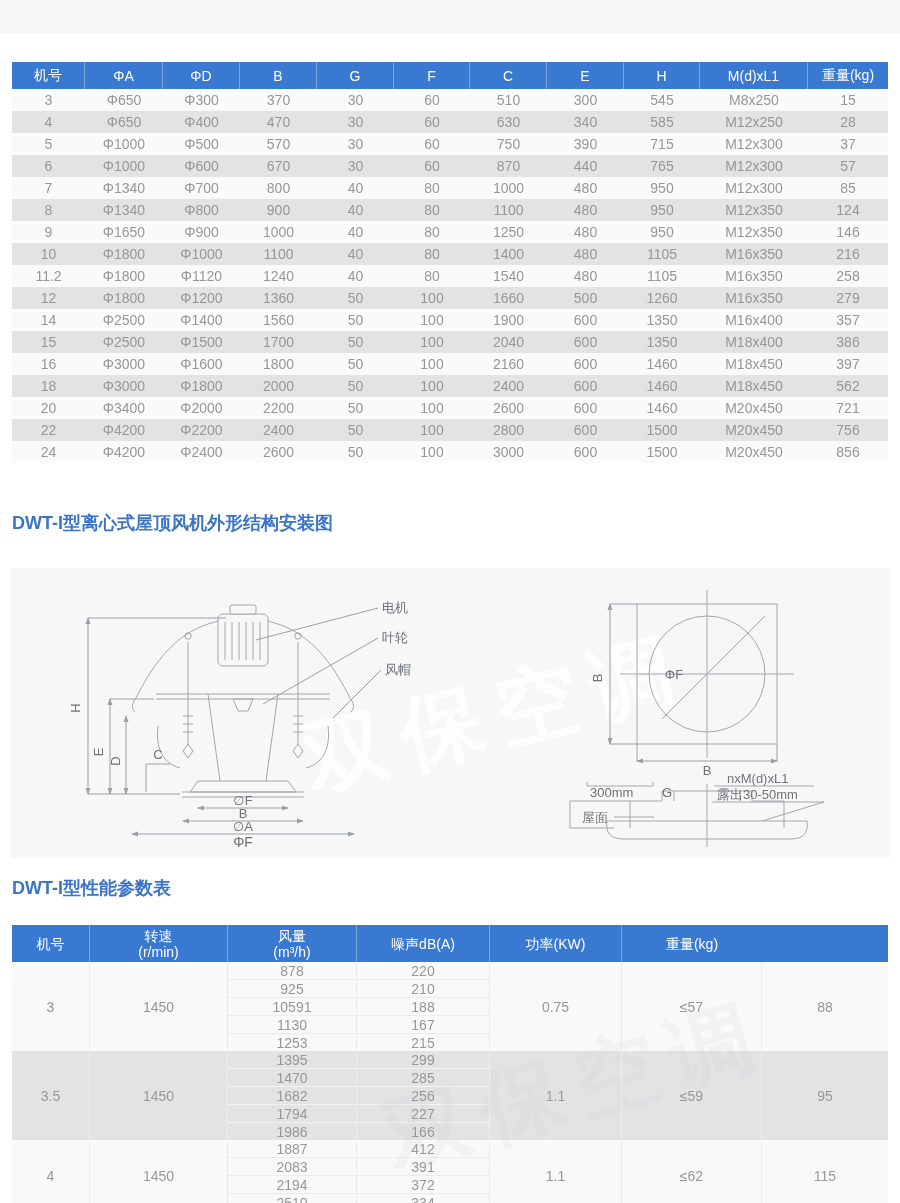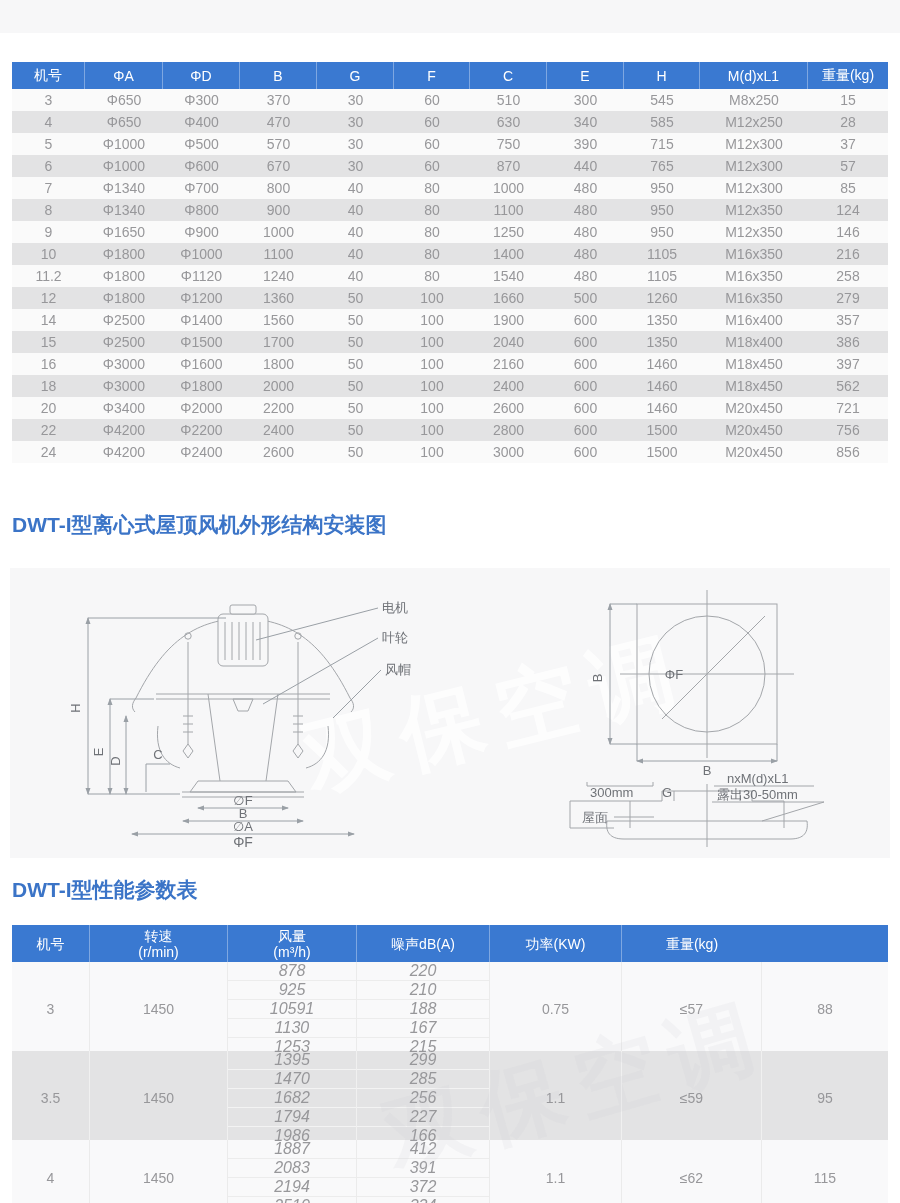--- a/index.html
+++ b/index.html
@@ -25,21 +25,21 @@
                height:27px; background:var(--accent,#3a79d1); }
   .dt-hcell { display:flex; align-items:center; justify-content:center; color:#fff; font-size:14px;
               border-right:1px solid rgba(255,255,255,0.35); }
   .dt-hcell:last-child { border-right:none; }
   .dt-row { display:grid; grid-template-columns:73px 78px 77px 77px 77px 76px 77px 77px 76px 108px 80px; height:22px; }
   .dt-light { background:var(--rowLight,#fafafa); }
   .dt-gray  { background:var(--rowGray,#e3e3e4); }
   .dt-cell { display:flex; align-items:center; justify-content:center; font-size:14px; color:var(--text,#97979a); }
 
   
-  .sec-title { position:absolute; left:12px; font-size:21px; font-weight:bold; color:var(--title,#3b74c7); }
+  .sec-title { position:absolute; left:12px; font-size:18px; font-weight:bold; color:var(--title,#3b74c7); }
   .sec-title-1 { top:511px; }
   .sec-title-2 { top:876px; }
 
   
   .diagram-panel { position:absolute; left:10px; top:568px; width:880px; height:290px; background:var(--panel,#f7f7f8); }
   .svg-left  { position:absolute; left:48px; top:8px; }
   .svg-right { position:absolute; left:552px; top:18px; }
   svg text { font-family:"Liberation Sans","DejaVu Sans",sans-serif; }
 
   
@@ -47,21 +47,21 @@
   .pt-header { display:grid; grid-template-columns:78px 138px 129px 133px 132px 140px 126px;
                height:37px; background:var(--accent,#3a79d1); }
   .pt-hcell { display:flex; flex-direction:column; align-items:center; justify-content:center;
               color:#fff; font-size:14px; line-height:16px; border-right:1px solid rgba(255,255,255,0.35); }
   .pt-hcell:last-child { border-right:none; }
   .pt-group { display:grid; grid-template-columns:78px 138px 129px 133px 132px 140px 126px; }
   .pt-light { background:#f9f9fa; }
   .pt-gray  { background:var(--rowGray,#e3e3e4); }
   .pt-cell { display:flex; align-items:center; justify-content:center; font-size:14px; }
   .pt-stack { display:flex; flex-direction:column; }
-  .pt-sub { flex:1; display:flex; align-items:center; justify-content:center; font-size:16px;font-style:italic; }
+  .pt-sub { flex:1; display:flex; align-items:center; justify-content:center; font-size:14px; }
   .pt-light .pt-cell, .pt-light .pt-stack { border-right:1px solid #ebebeb; }
   .pt-gray  .pt-cell, .pt-gray  .pt-stack { border-right:1px solid #f0f0f0;text-align:right; }
   .pt-group > :last-child { border-right:none; }
   .pt-light .pt-sub { border-bottom:1px solid #ececec; }
   .pt-gray  .pt-sub { border-bottom:1px solid #f3f3f3; }
   .pt-stack .pt-sub:last-child { border-bottom:none; }
 </style>
 </head>
 <body style="--accent: #3a79d1; --title: #3b74c7; --panel: #f7f7f8; --rowLight: #fafafa; --rowGray: #e3e3e4; --text: #97979a;">
 

